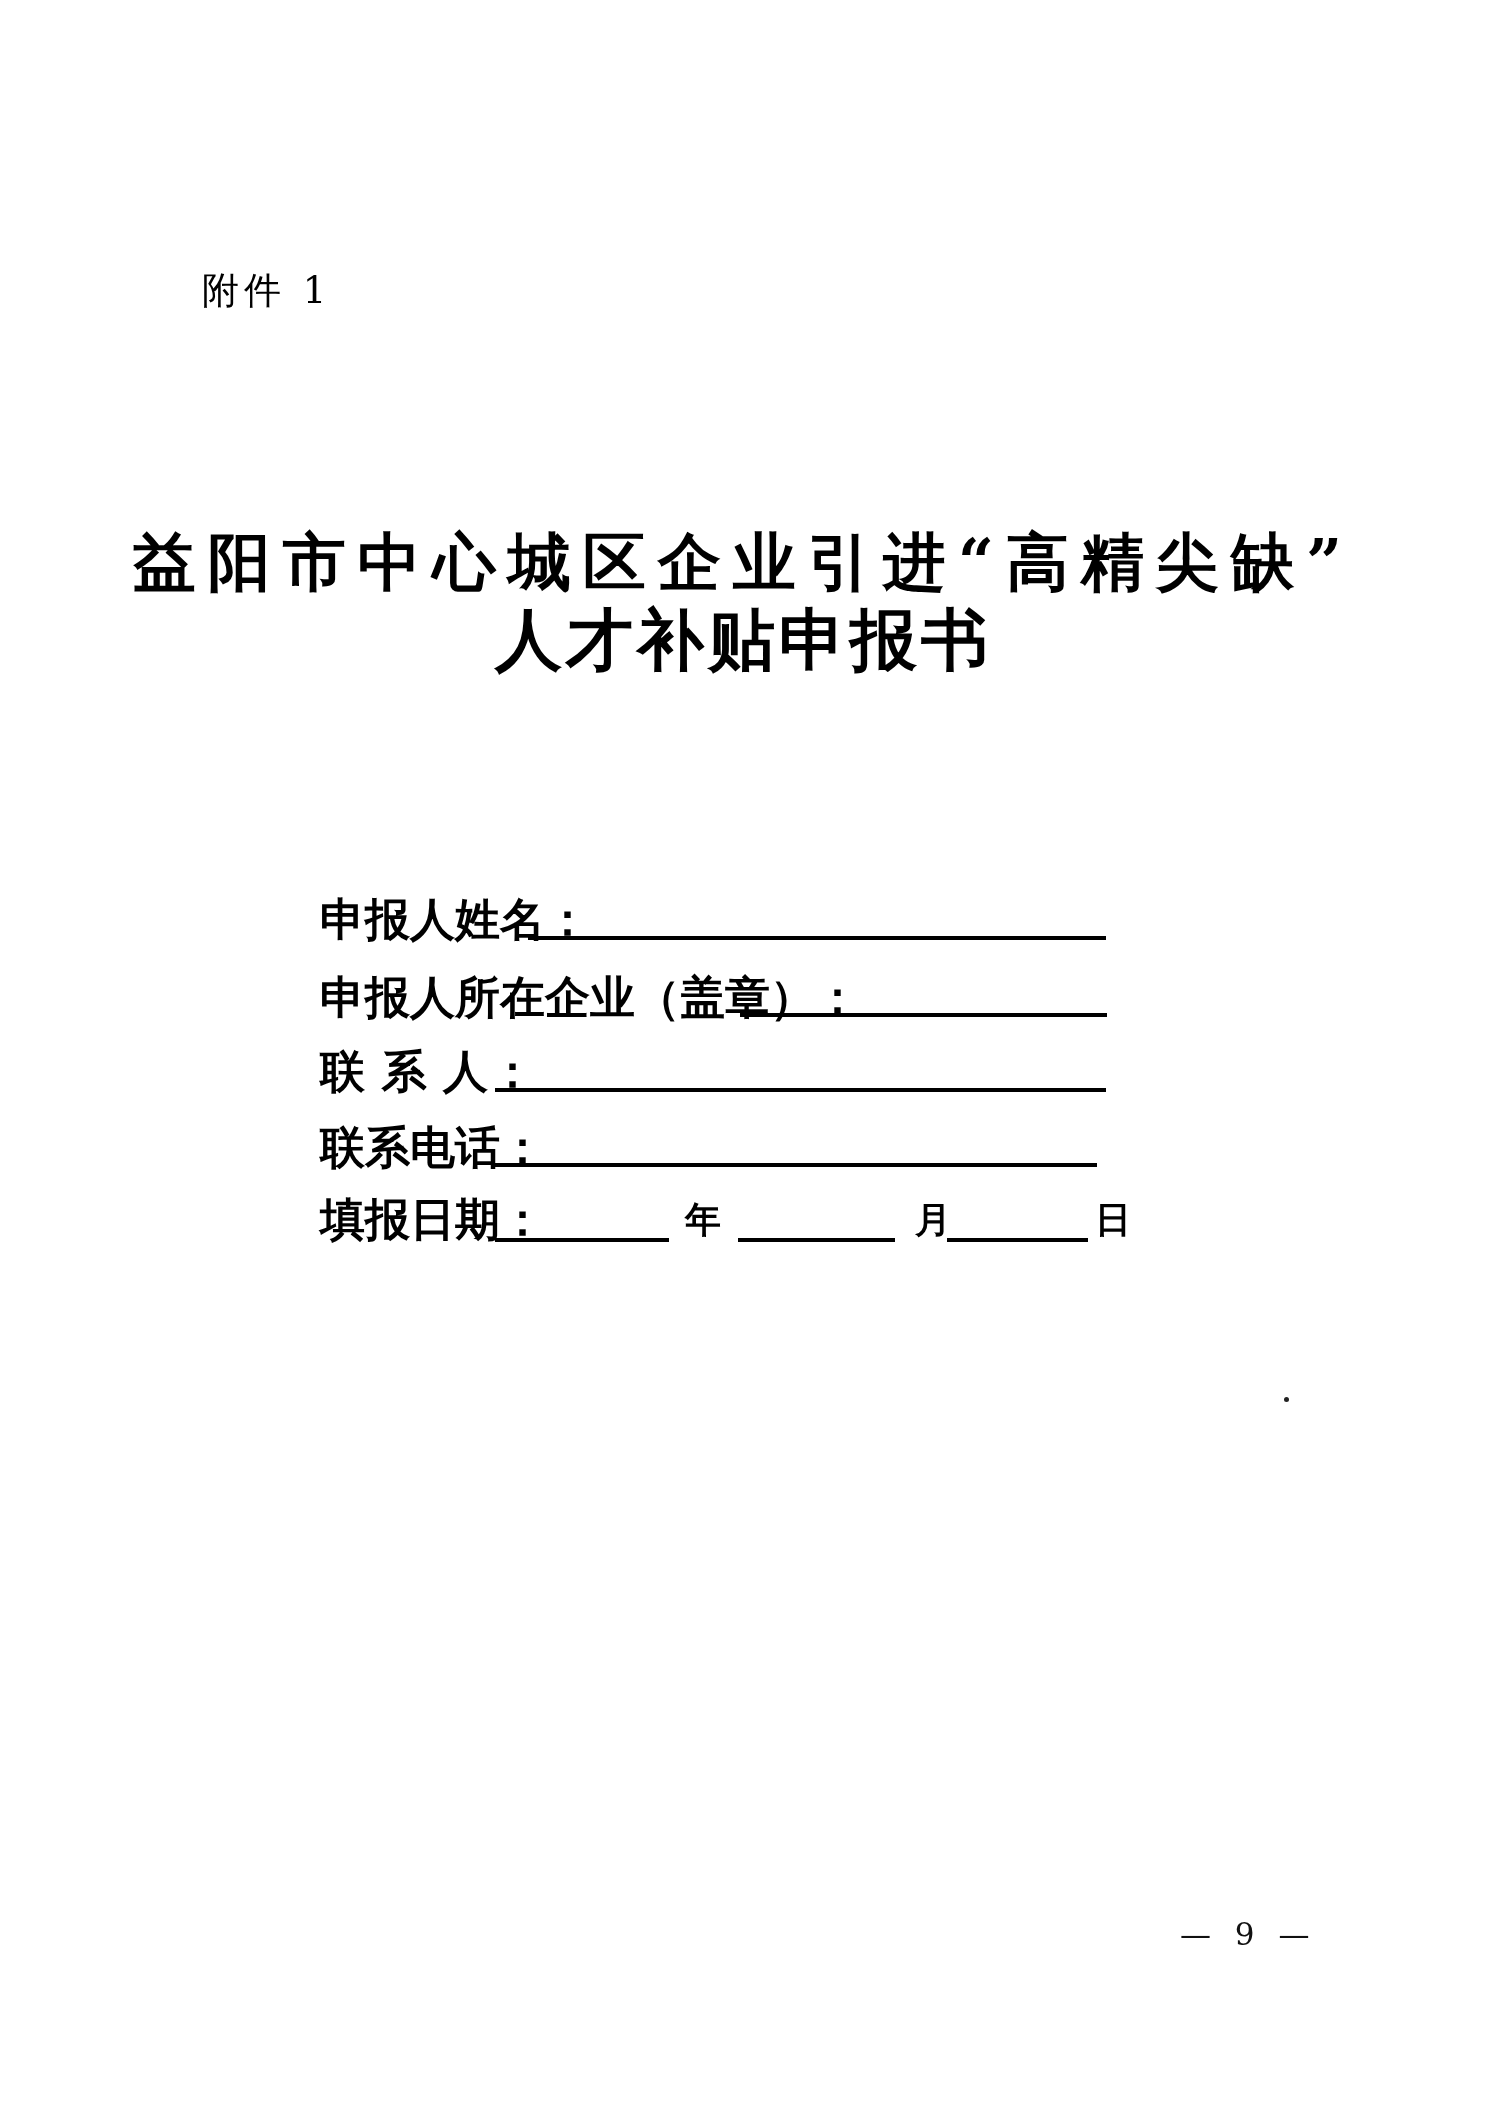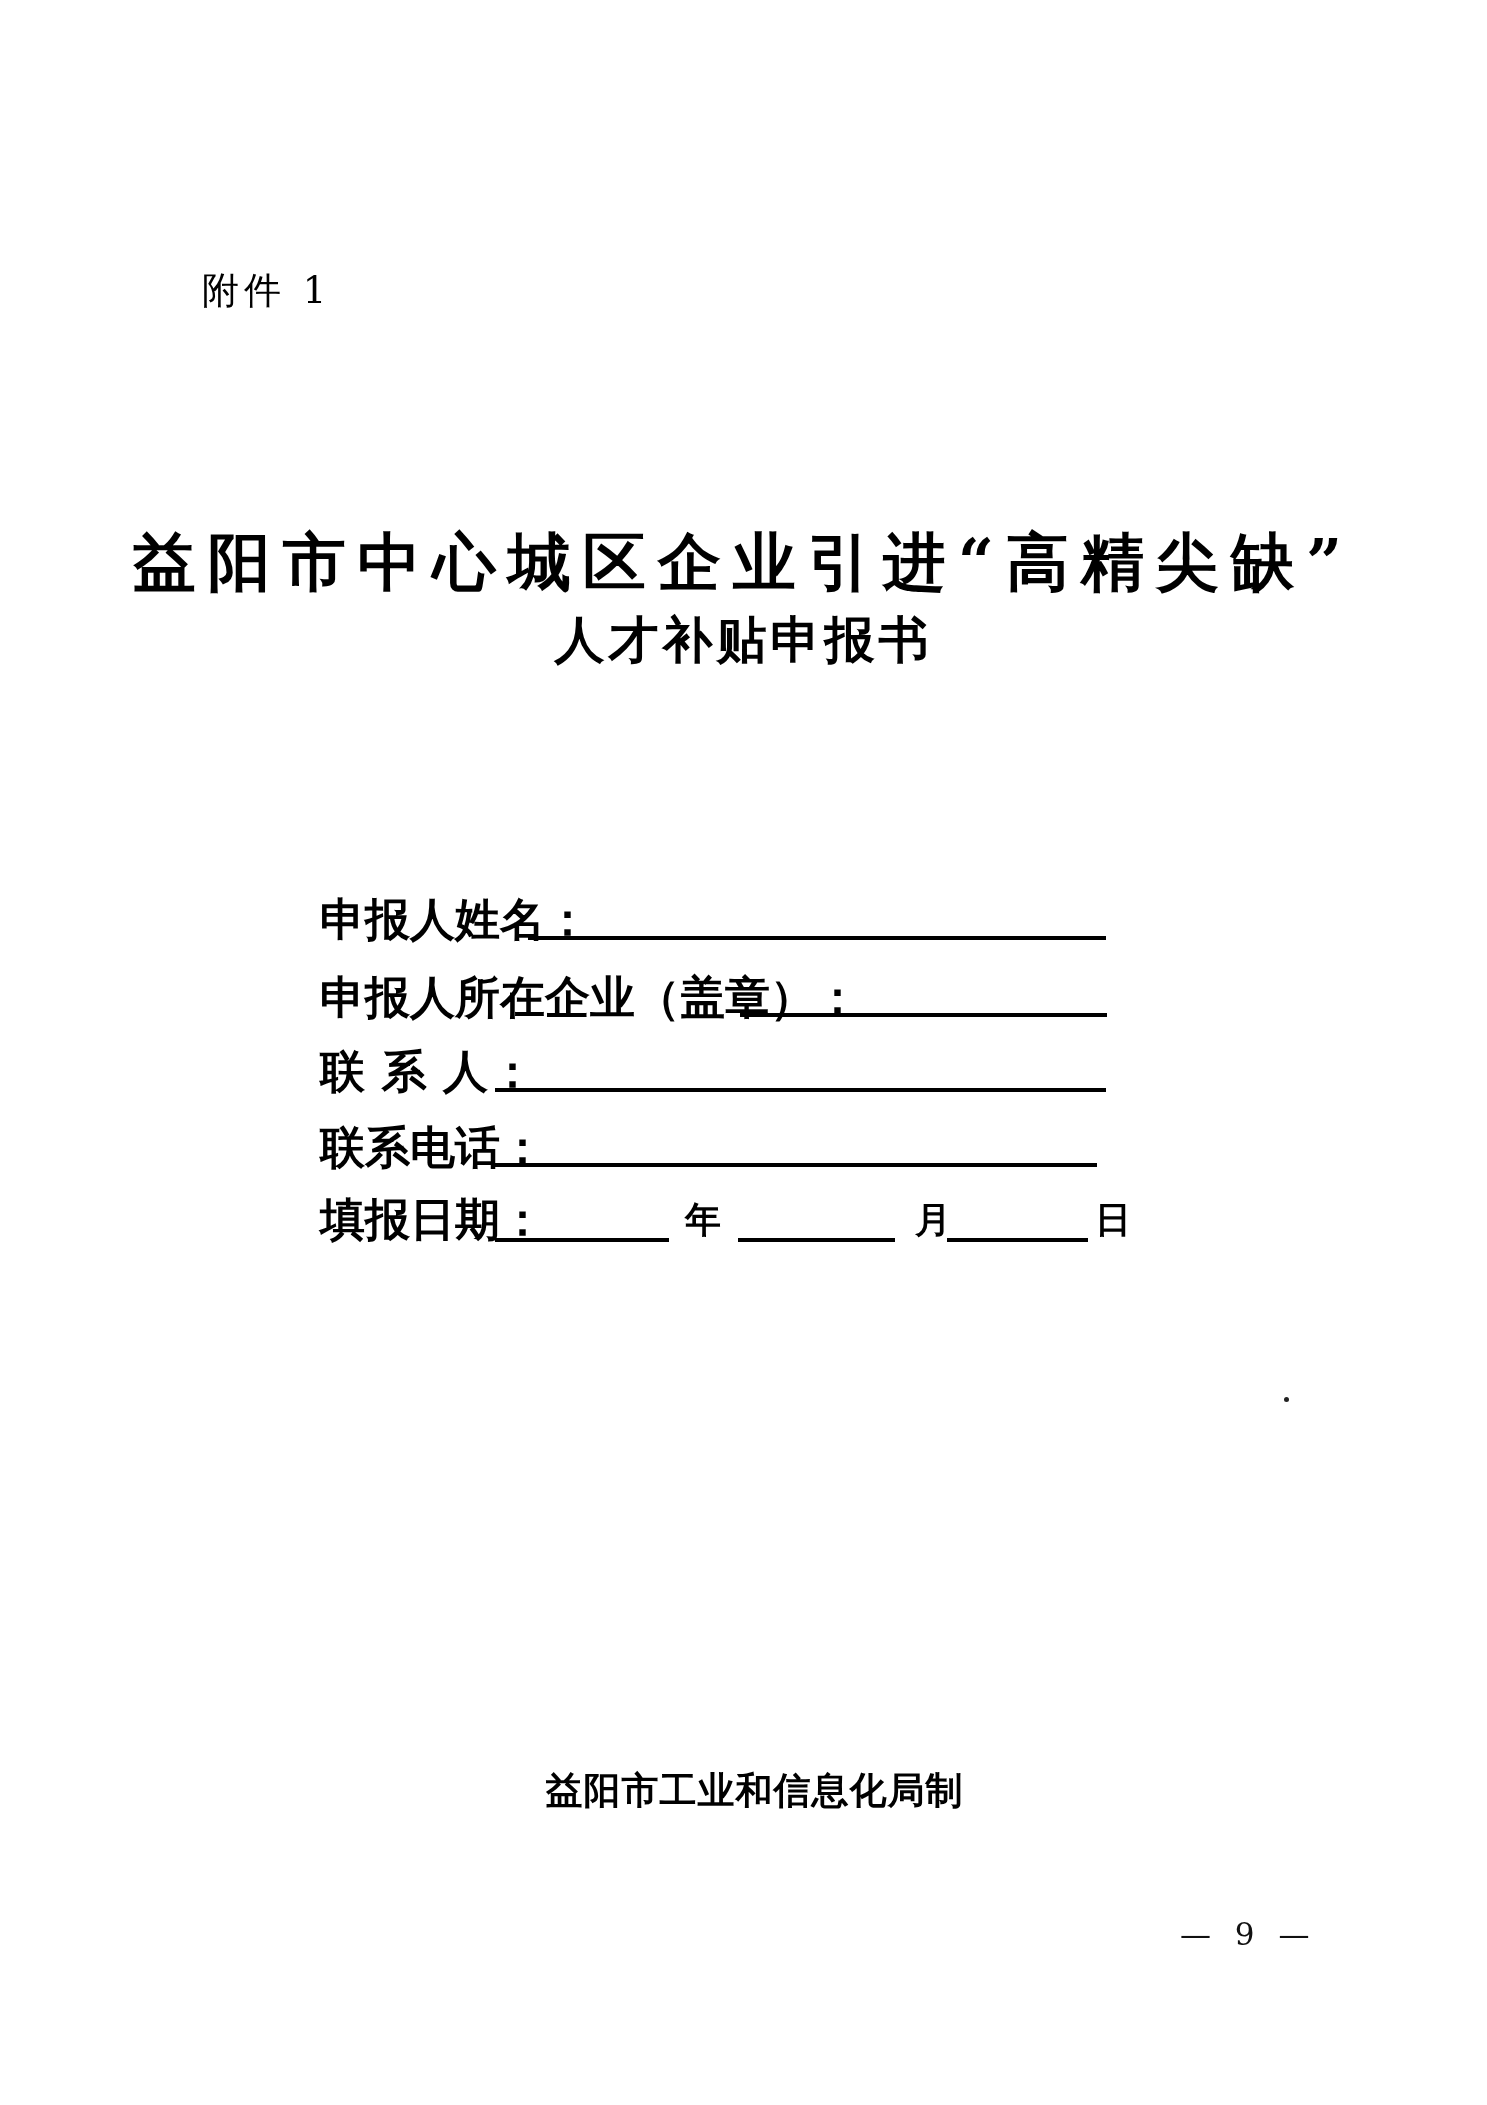--- a/index.html
+++ b/index.html
@@ -37,21 +37,21 @@
     font-weight: bold;
     color: #000;
   }
   .title-line1 {
     font-size: 63px;
     line-height: 77px;
     letter-spacing: 12px;
     white-space: nowrap;
   }
   .title-line2 {
-    font-size: 50px;
+    font-size: 67px;
     line-height: 77px;
     letter-spacing: 4px;
     white-space: nowrap;
   }
 
   
   .form-label {
     position: absolute;
     left: 320px;
     font-size: 45px;
@@ -169,19 +169,18 @@
       <span class="blank blank-r5a"></span>
       <span class="date-unit unit-year">年</span>
       <span class="blank blank-r5b"></span>
       <span class="date-unit unit-month">月</span>
       <span class="blank blank-r5c"></span>
       <span class="date-unit unit-day">日</span>
     </div>
 
   </div>
 
-  <div class="issuer">益阳市工业和信息化局制</div>
 
   <div class="page-number">— 9 —</div>
 
   <div class="speck"></div>
 
 </div>
 
 </body></html>

